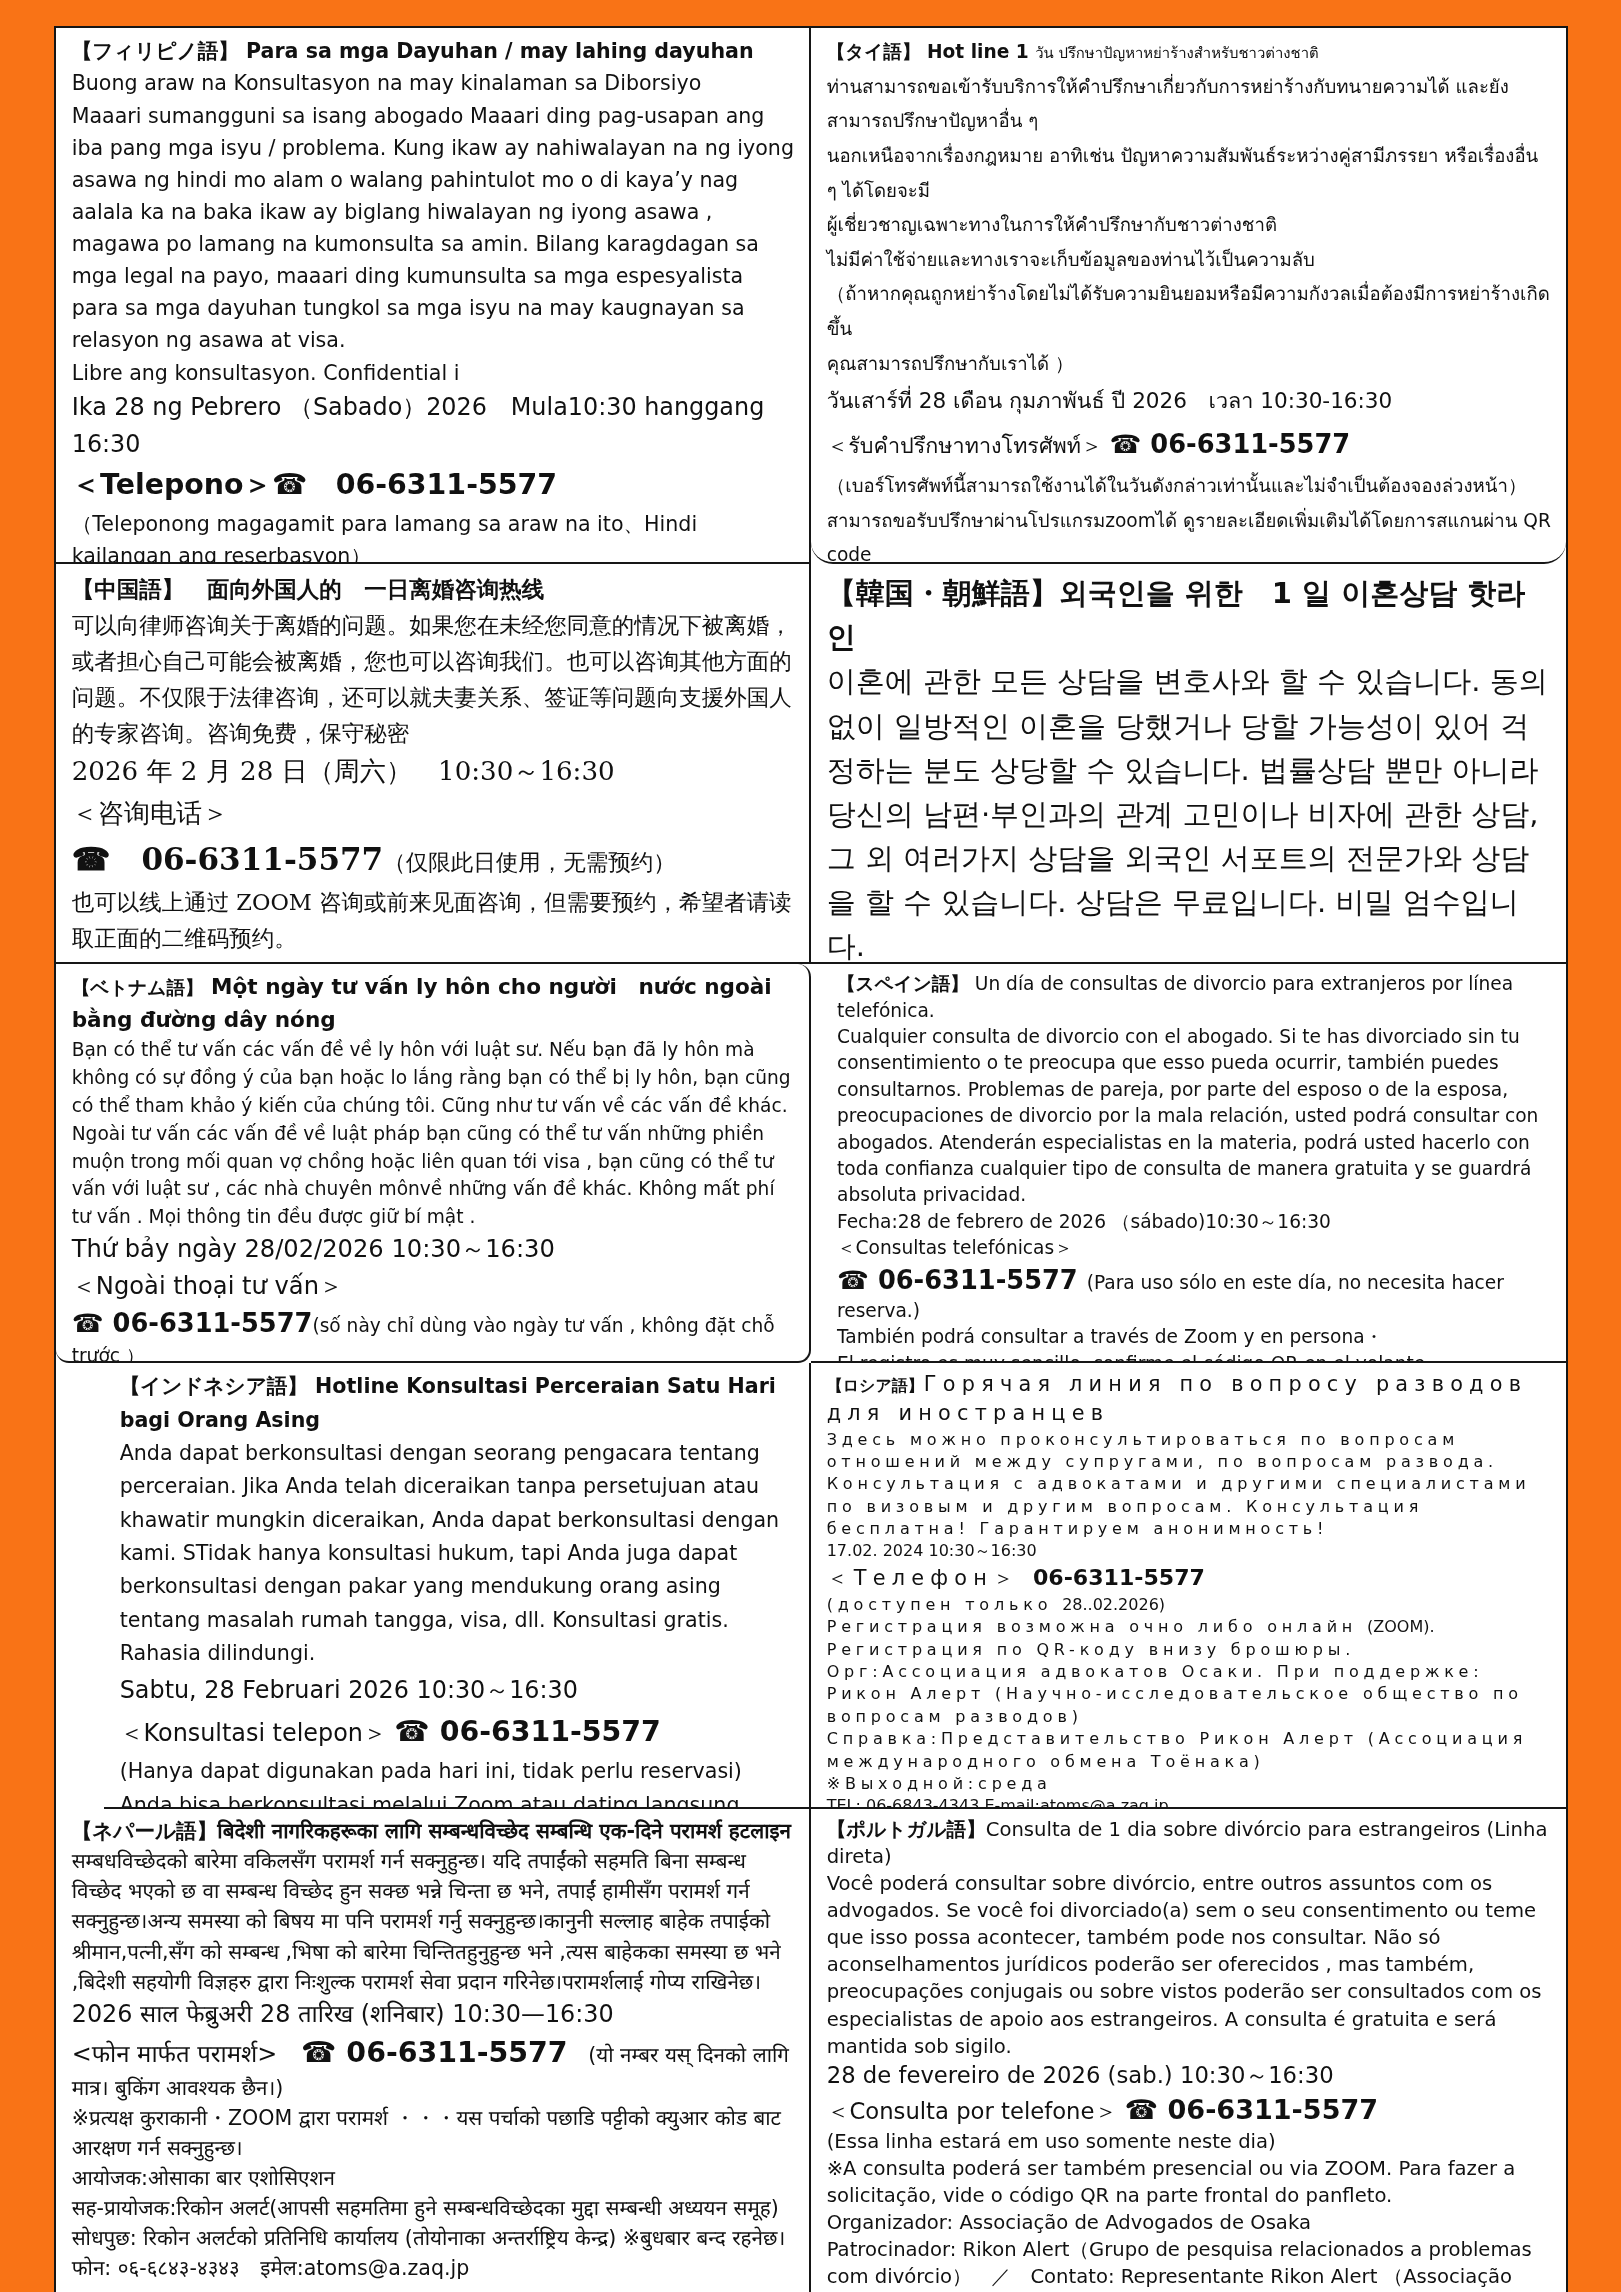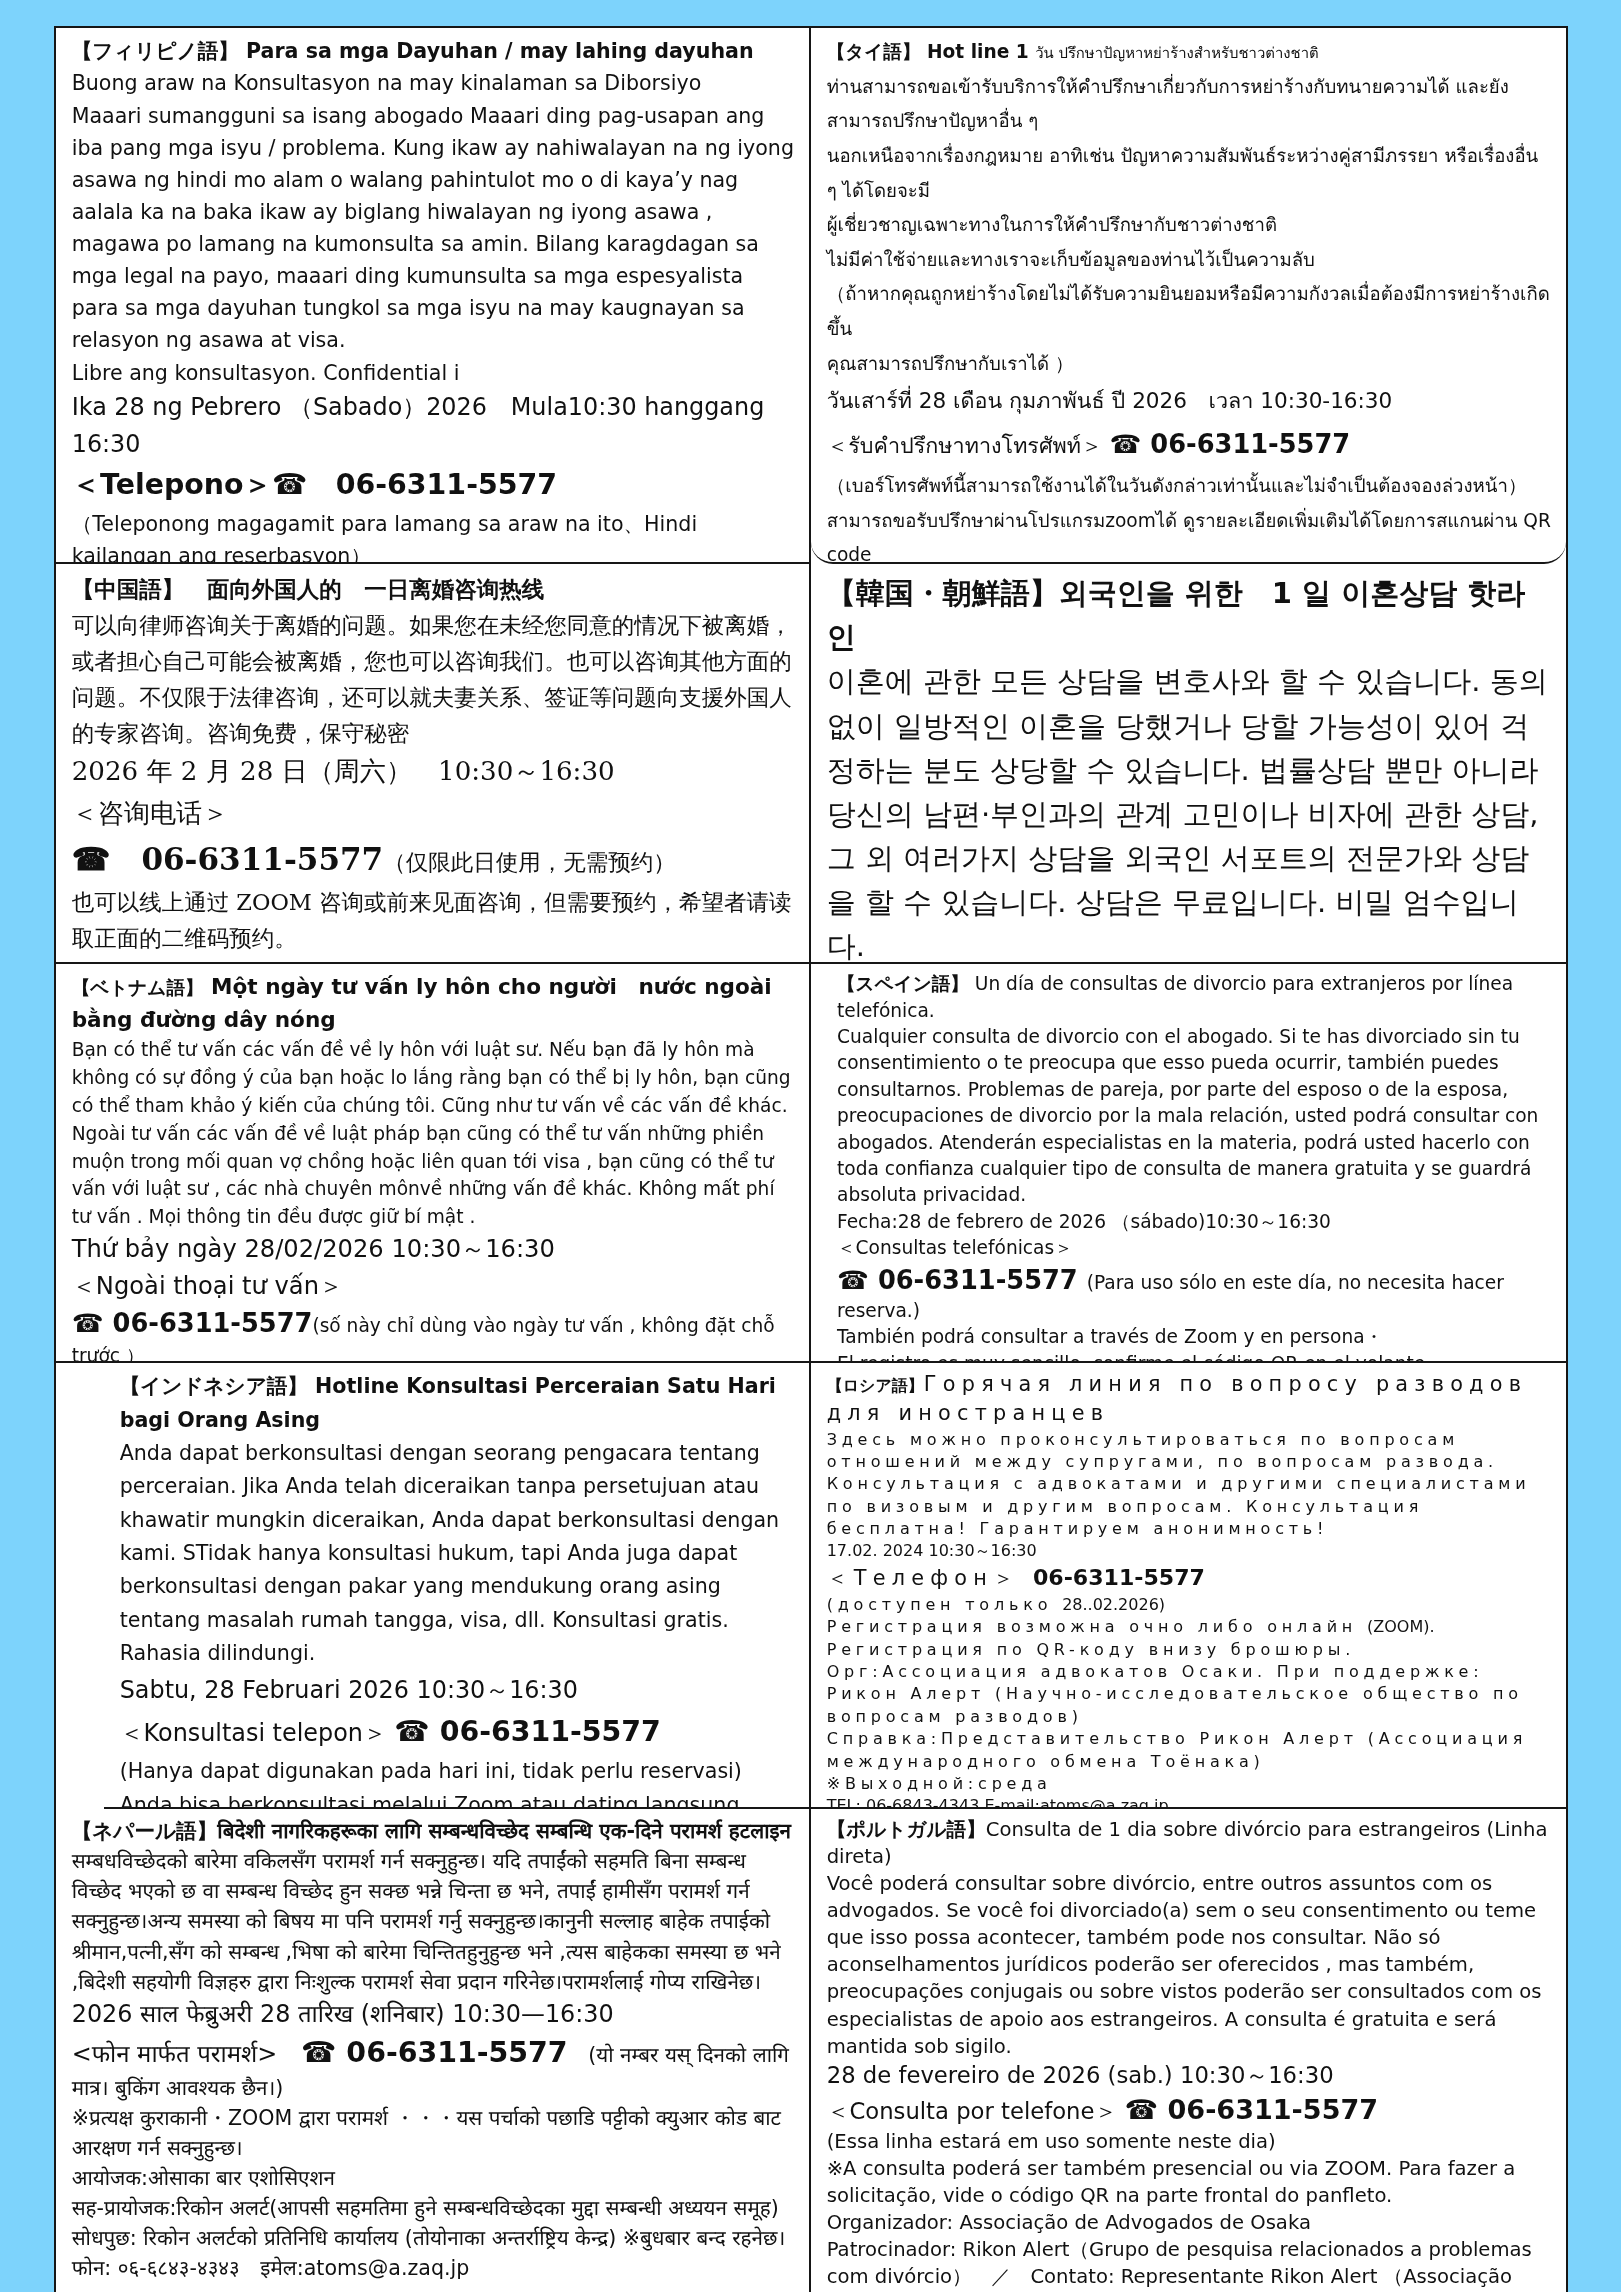--- a/index.html
+++ b/index.html
@@ -1,20 +1,20 @@
 <!DOCTYPE html>
 <html><head>
 <meta charset="utf-8">
 <style>
   html,body{margin:0;padding:0;background:#ffffff;}
   .sheet{
     position:relative;
     width:1621px;
     height:2293px;
-    background:#7dd3fc;
+    background:#f97316;
     font-family:"DejaVu Sans","Liberation Sans",sans-serif;
     color:#111;
   }
   .lang-table{
     position:absolute;
     left:54px; top:25.5px;
     width:1514px;
     border:2.9px solid #161616;
     display:grid;
     grid-template-columns:1fr 1fr;
@@ -36,21 +36,21 @@
   .em{font-size:1.16em;}
   .lg{font-size:1.3em;}
   .xl{font-size:1.38em;font-weight:bold;}
   .sm{font-size:0.8em;}
   .sp{letter-spacing:0.3em;text-align:center;}
   
   .sec-filipino{font-size:20.6px;line-height:1.56;}
   .sec-thai{font-size:18.6px;line-height:1.86;border-radius:22px;}
   .sec-chinese{font-size:22.5px;line-height:1.6;font-family:"DejaVu Serif","Liberation Serif",serif;}
   .sec-korean{font-size:29px;line-height:1.52;}
-  .sec-vietnamese{font-size:18.6px;line-height:1.5;}
+  .sec-vietnamese{font-size:18.6px;line-height:1.5;border-radius:13px;}
   .sec-spanish{font-size:18.6px;line-height:1.42;padding-left:26px;}
   .sec-indonesian{font-size:20.6px;line-height:1.62;margin-left:48px;}
   .sec-russian{font-size:16px;line-height:1.4;}
   .sec-russian .em{font-size:1.3em;}
   .sec-nepali{font-size:20.6px;line-height:1.46;}
   .sec-portuguese{font-size:19.6px;line-height:1.38;}
 </style>
 </head>
 <body>
 

